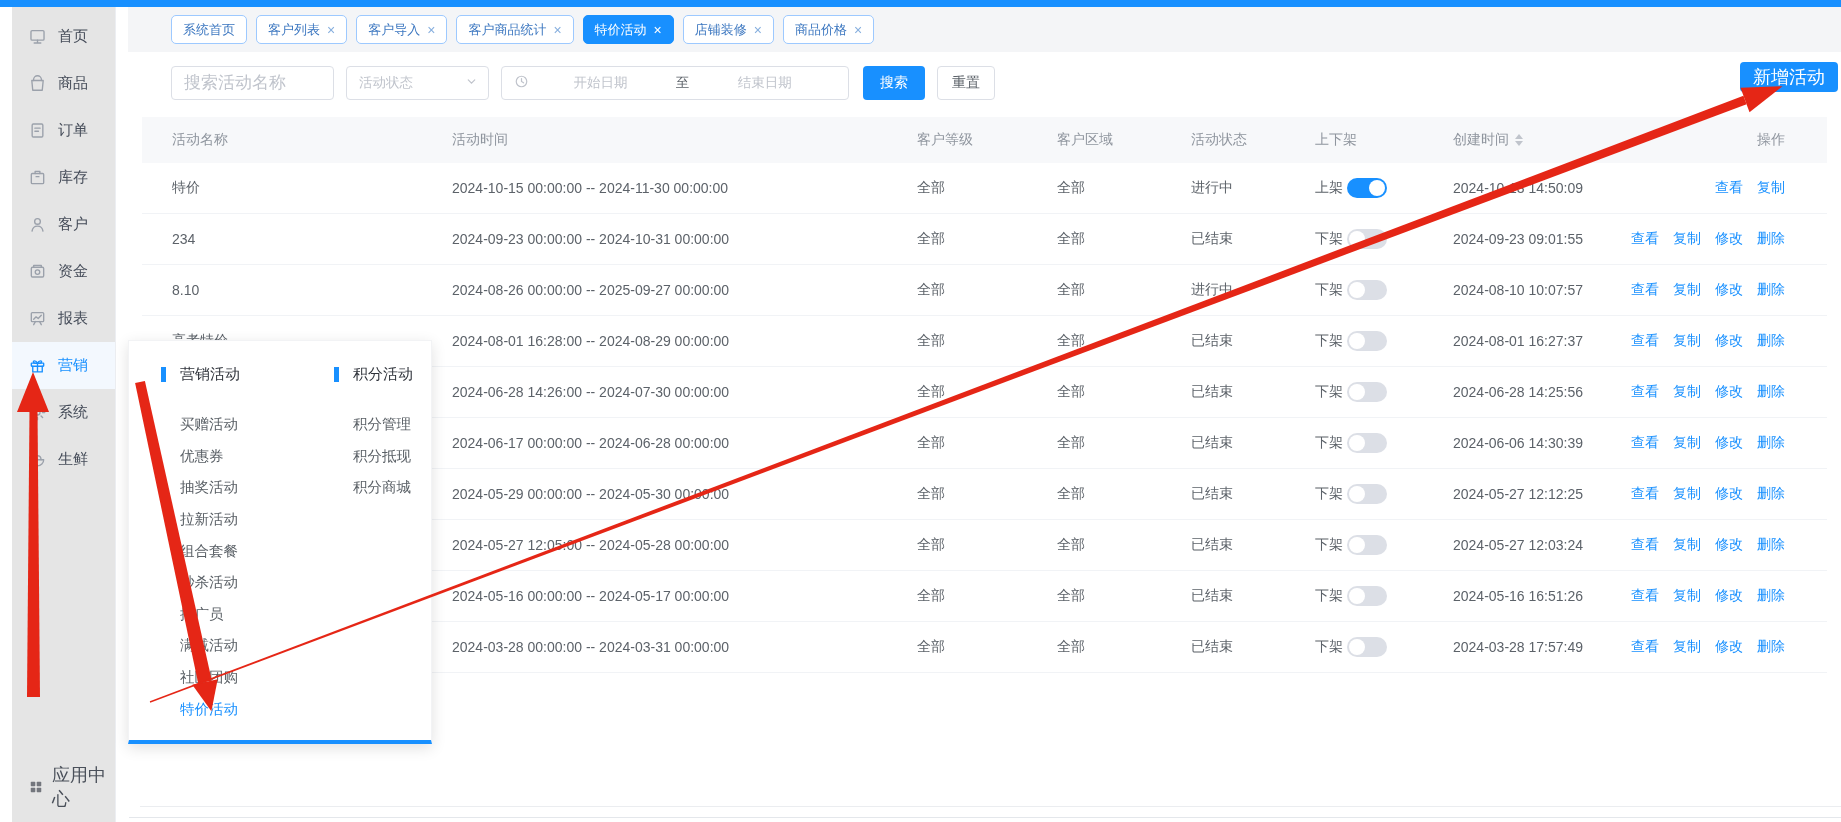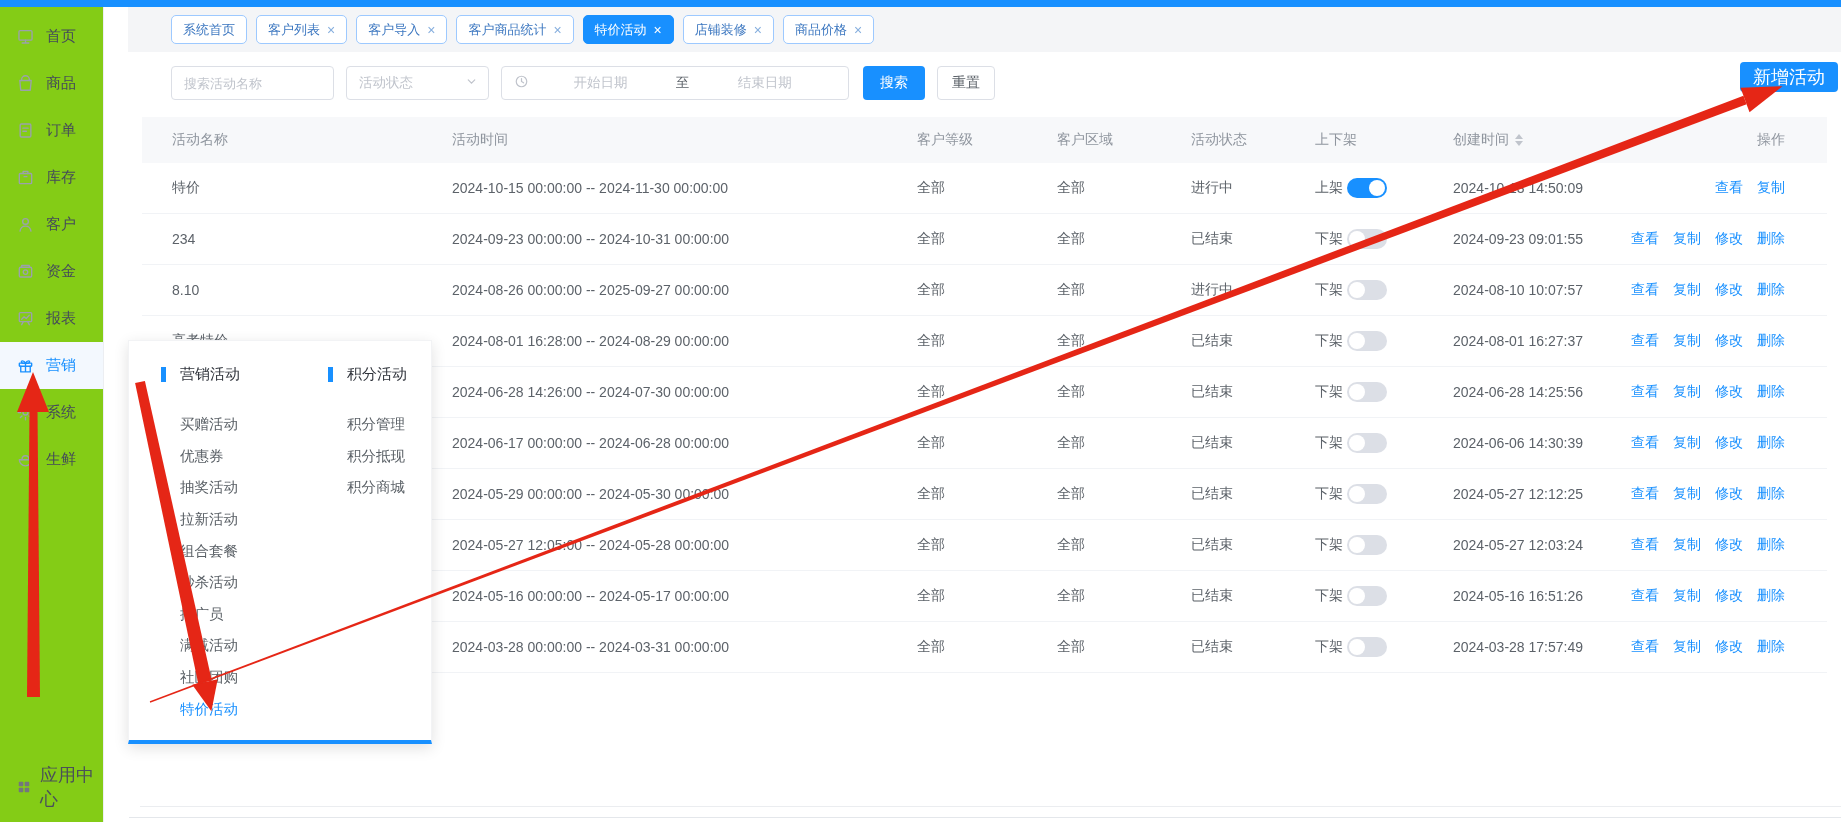--- a/index.html
+++ b/index.html
@@ -4,21 +4,21 @@
 <style>
   * { margin:0; padding:0; box-sizing:border-box; }
   html,body { width:1841px; height:822px; overflow:hidden; background:#fff;
     font-family:"Liberation Sans","DejaVu Sans",sans-serif; }
   body { position:relative; }
 
   
   .topbar { position:absolute; left:0; top:0; width:1841px; height:7px; background:#1890ff; }
 
   
-  .sidebar { position:absolute; left:0; top:7px; width:104px; height:815px; background:#84cc16;
+  .sidebar { position:absolute; left:12px; top:7px; width:104px; height:815px; background:#e5e5e5;
     border-right:1px solid #eceef2; z-index:5; }
   .side-nav { padding-top:6px; }
   .side-item { height:47px; display:flex; align-items:center; padding-left:16px; gap:11px;
     color:#454c59; cursor:pointer; }
   .side-item.active { background:#f3f8fe; color:#1890ff; }
   .sicon { width:19px; height:19px; display:inline-flex; }
   .sicon svg { width:19px; height:19px; stroke:#9ba1ab; stroke-width:1.15; fill:none;
     stroke-linecap:round; stroke-linejoin:round; }
   .side-item.active .sicon svg { stroke:#1890ff; }
   .slabel { font-size:15px; }
@@ -34,21 +34,21 @@
   .tab { height:29px; display:inline-flex; align-items:center; gap:7px; padding:0 11px;
     background:#fff; border:1px solid #9dc9ff; border-radius:5px; color:#3c77c0;
     font-size:13px; cursor:pointer; white-space:nowrap; }
   .tab .tab-x { color:#85aede; font-size:14px; line-height:1; cursor:pointer; }
   .tab.active { background:#1890ff; border-color:#1890ff; color:#fff; }
   .tab.active .tab-x { color:#fff; }
 
   
   .toolbar { position:relative; padding:14px 0 11px 43px; display:flex; align-items:center; gap:12px; background:#fff; }
   .tb-input { width:163px; height:34px; border:1px solid #dcdfe6; border-radius:4px;
-    padding:0 12px; font-size:13px; color:#5c6269; outline:none;
+    padding:0 12px; font-size:17px; color:#5c6269; outline:none;
     font-family:"Liberation Sans","DejaVu Sans",sans-serif; }
   .tb-input::placeholder { color:#c0c4cc; }
   .tb-select { width:143px; height:34px; border:1px solid #dcdfe6; border-radius:4px;
     display:flex; align-items:center; padding:0 10px 0 12px; cursor:pointer; }
   .tb-select .sel-ph { flex:1; font-size:13.5px; color:#c0c4cc; }
   .chev svg { width:13px; height:13px; stroke:#c0c4cc; stroke-width:1.5; fill:none; stroke-linecap:round; }
   .tb-dates { width:348px; height:34px; border:1px solid #dcdfe6; border-radius:4px;
     display:flex; align-items:center; padding:0 12px; cursor:pointer; }
   .clock svg { width:15px; height:15px; stroke:#c0c4cc; stroke-width:1.3; fill:none; stroke-linecap:round; }
   .date-ph { flex:1; text-align:center; font-size:13.5px; color:#c0c4cc; }
@@ -86,21 +86,21 @@
   .toggle.on .knob { left:auto; right:2px; }
   .td-ops { gap:14px; }
   .op { color:#1890ff; cursor:pointer; text-decoration:none; }
 
   .bottom-line1 { position:absolute; left:140px; right:0; top:806px; height:1px; background:#ebedf0; }
   .bottom-line2 { position:absolute; left:129px; right:0; top:817px; height:1px; background:#e4e7eb; }
 
   
   .flyout { position:absolute; left:128px; top:340px; width:304px; height:404px; background:#fff;
     border:1px solid #f2f3f5; border-bottom:4px solid #1890ff; z-index:50;
-    box-shadow:0 4px 14px rgba(0,0,0,.12); padding:24px 0 0 32px; display:flex; gap:24px; }
+    box-shadow:0 4px 14px rgba(0,0,0,.12); padding:24px 0 0 32px; display:flex; gap:30px; }
   .fly-col1 { width:143px; }
   .fly-title { display:flex; align-items:center; gap:14px; font-size:15px; color:#2f333b; }
   .fly-title .bar { width:5px; height:15px; background:#1890ff; display:inline-block; }
   .fly-items { margin-top:25px; }
   .fly-item { height:31.6px; display:flex; align-items:center; padding-left:19px; font-size:14.5px;
     color:#5a6066; cursor:pointer; white-space:nowrap; }
   .fly-item.active { color:#1890ff; }
 
   
   .annotations { position:absolute; left:0; top:0; width:1841px; height:822px; z-index:100;

